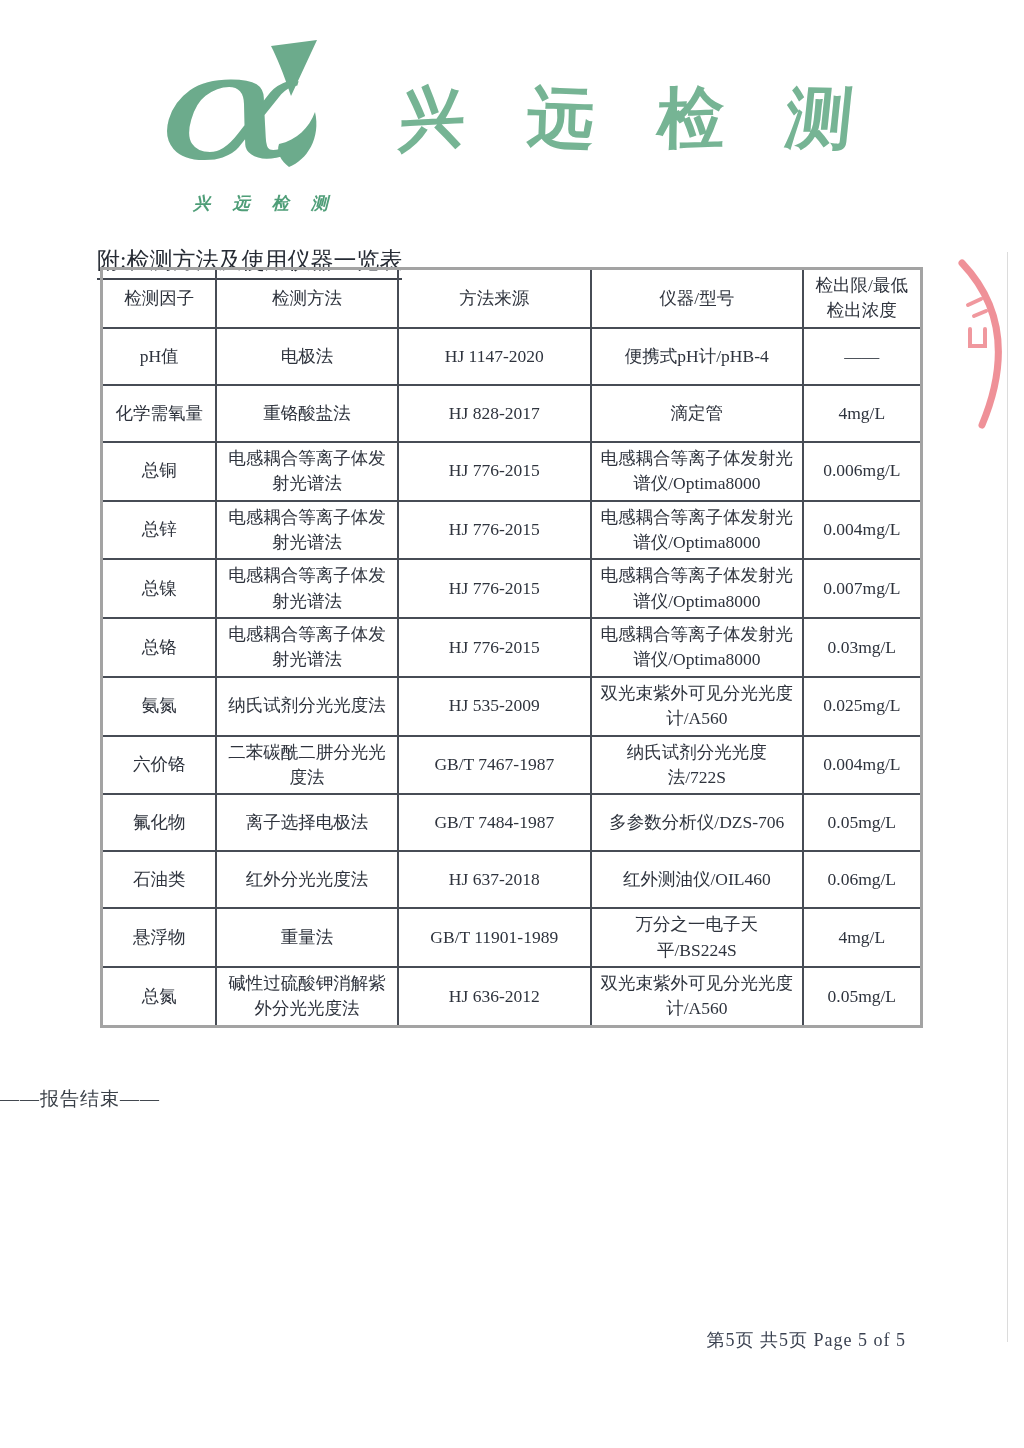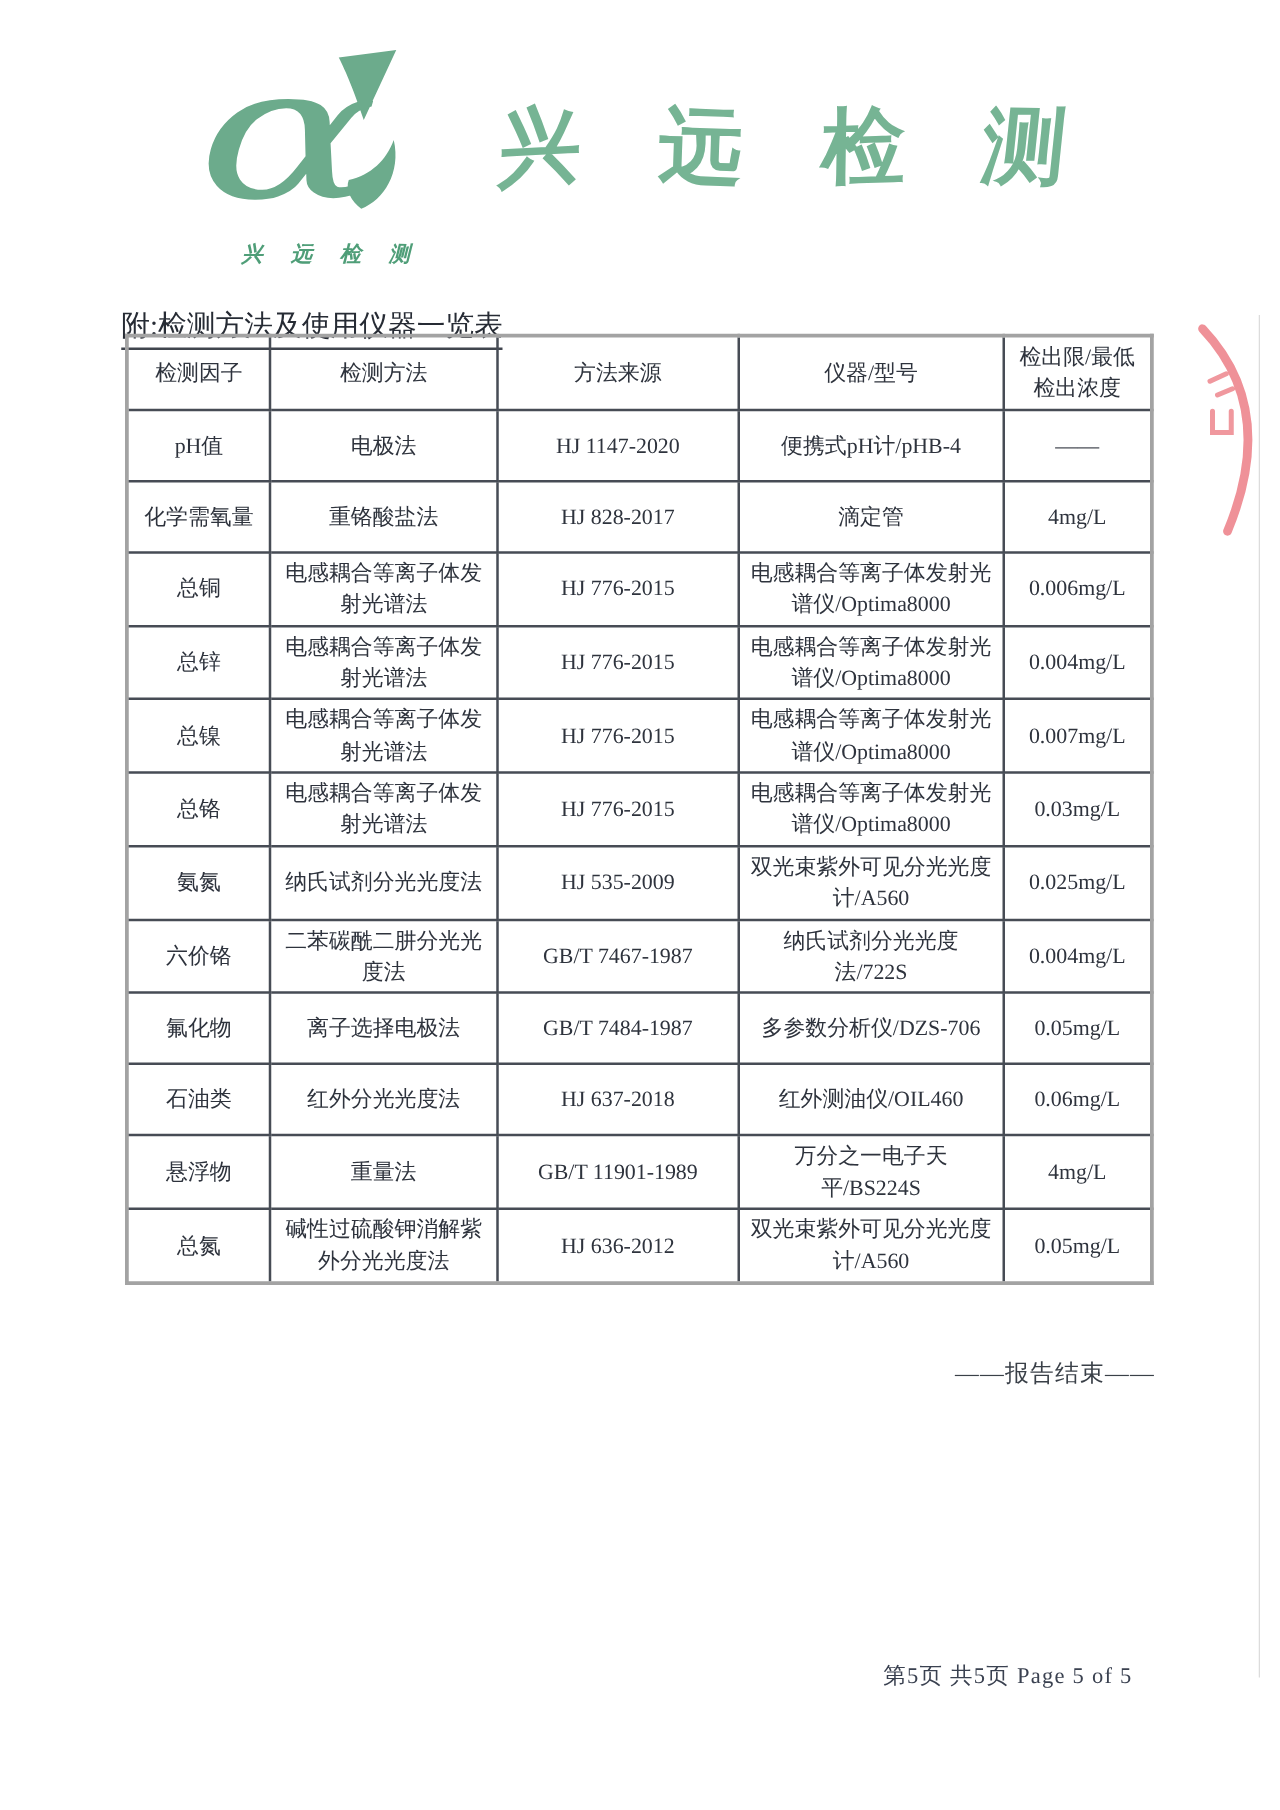--- a/index.html
+++ b/index.html
@@ -45,22 +45,22 @@
   .methods-table th,.methods-table td{
     border:2px solid #474c55;text-align:center;vertical-align:middle;
     font-size:17.5px;line-height:1.45;padding:3px 7px;font-weight:normal;
     color:#2e333d;word-break:break-word;
   }
   .methods-table thead tr{height:58px;}
   .methods-table tbody tr{height:57px;}
 
   
   .end-note{
-    position:absolute;left:0;right:100px;top:1086px;text-align:right;
-    font-size:19px;color:#3a4048;letter-spacing:1px;padding-left:13px;
+    position:absolute;left:0;right:100px;top:1086px;text-align:left;
+    font-size:19px;color:#3a4048;letter-spacing:1px;
   }
   .page-footer{
     position:absolute;right:118px;top:1328px;
     font-size:18px;color:#3a4150;letter-spacing:1px;white-space:nowrap;
   }
 
   
   .scan-edge{
     position:absolute;left:1007px;top:252px;width:1px;height:1090px;
     background:#dcdcdc;

